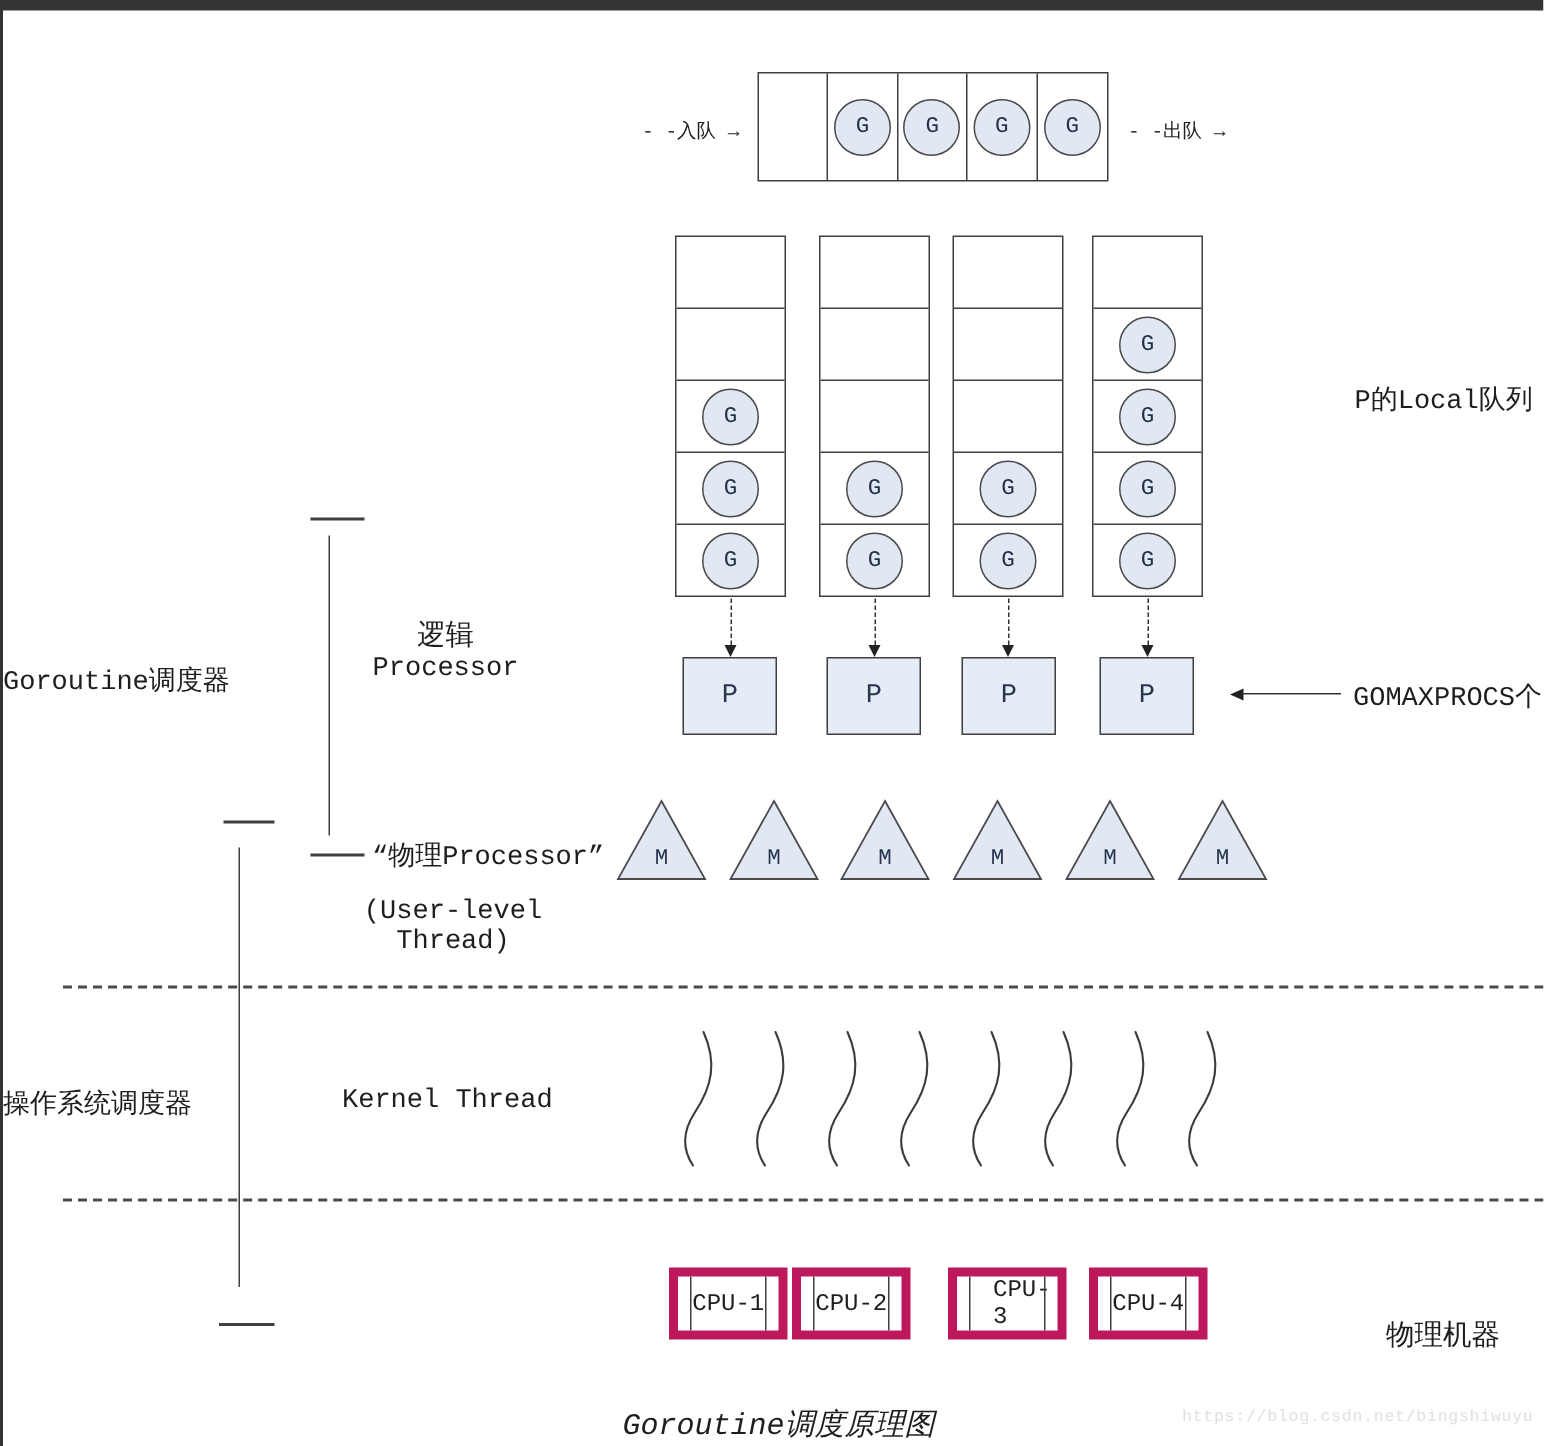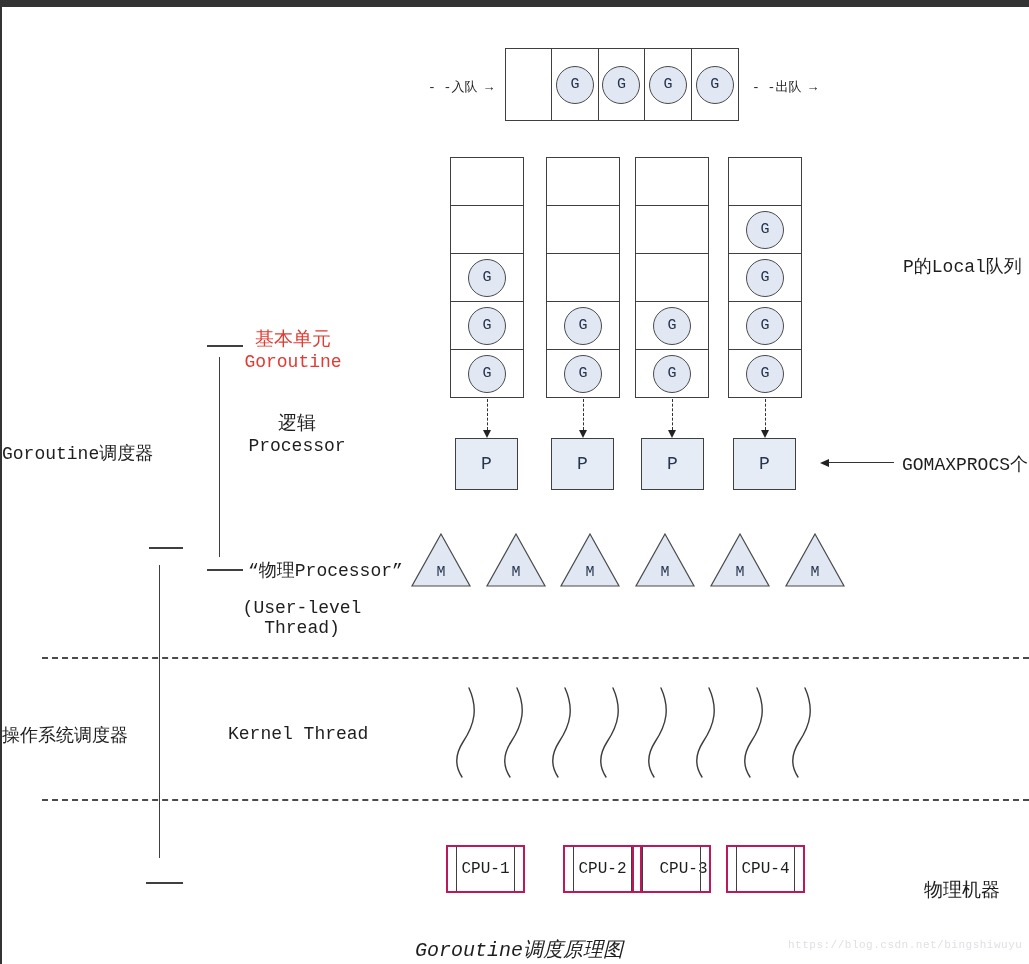--- a/index.html
+++ b/index.html
@@ -59,21 +59,21 @@
     border-right:9px solid #222; }
 
   
   .tick { height:2px; background:#3f3f3f; }
   .v-line { width:1px; background:#3f3f3f; }
 
   
   .dash-sep { left:42px; width:987px; height:0; border-top:2px dashed #4a4a4a; }
 
   
-  .cpu-box { top:845px; width:79px; height:48px; border:2px solid #be185d;
+  .cpu-box { top:845px; width:79px; height:48px; border:6px solid #be185d;
              display:flex; align-items:center; justify-content:center; position:absolute; }
   .cpu-box::before, .cpu-box::after { content:""; position:absolute; top:0; bottom:0;
              width:1px; background:#3f3f3f; }
   .cpu-box::before { left:8px; }
   .cpu-box::after { right:8px; }
   .cpu-label { font-size:16px; color:#1e1e1e; }
 
   svg text { font-family:"Liberation Mono","DejaVu Sans Mono",monospace; }
   .tri { fill:#e1e8f4; stroke:#4a4a4a; stroke-width:1.2; }
   .wave { fill:none; stroke:#3c3c3c; stroke-width:1.4; stroke-linecap:round; }
@@ -202,24 +202,20 @@
 
   <div class="abs p-box" style="left:455px;">P</div>
   <div class="abs p-box" style="left:551px;">P</div>
   <div class="abs p-box" style="left:641px;">P</div>
   <div class="abs p-box" style="left:733px;">P</div>
 
   <div class="abs arrow-left" style="left:820px; top:459px;"></div>
   <div class="abs h-line" style="left:828px; top:462px; width:66px;"></div>
   <div class="abs lbl fs18" style="left:902px; top:452px;">GOMAXPROCS个</div>
 
-  <div class="abs center" style="left:230px; top:326px; width:126px;">
-    <div class="lbl red fs19">基本单元</div>
-    <div class="lbl red fs18">Goroutine</div>
-  </div>
 
   <div class="abs center" style="left:238px; top:410px; width:118px;">
     <div class="lbl fs19">逻辑</div>
     <div class="lbl fs18">Processor</div>
   </div>
 
   <div class="abs lbl fs18" style="left:2px; top:441px;">Goroutine调度器</div>
 
   <div class="abs tick" style="left:207px; top:345px; width:36px;"></div>
   <div class="abs v-line" style="left:219px; top:357px; height:200px;"></div>
@@ -273,21 +269,21 @@
     <path class="wave" d="M213,4 C222,24 219,40 207,58 C198,72 200,84 206,93"></path>
     <path class="wave" d="M261,4 C270,24 267,40 255,58 C246,72 248,84 254,93"></path>
     <path class="wave" d="M309,4 C318,24 315,40 303,58 C294,72 296,84 302,93"></path>
     <path class="wave" d="M357,4 C366,24 363,40 351,58 C342,72 344,84 350,93"></path>
   </svg>
 
 
   <div class="cpu-box" style="left:446px;">
     <span class="cpu-label">CPU-1</span>
   </div>
-  <div class="cpu-box" style="left:563px;">
+  <div class="cpu-box" style="left:528px;">
     <span class="cpu-label">CPU-2</span>
   </div>
   <div class="cpu-box" style="left:632px;padding-left:24px;">
     <span class="cpu-label">CPU-3</span>
   </div>
   <div class="cpu-box" style="left:726px;">
     <span class="cpu-label">CPU-4</span>
   </div>
 
   <div class="abs lbl fs19" style="left:924px; top:877px;">物理机器</div>

